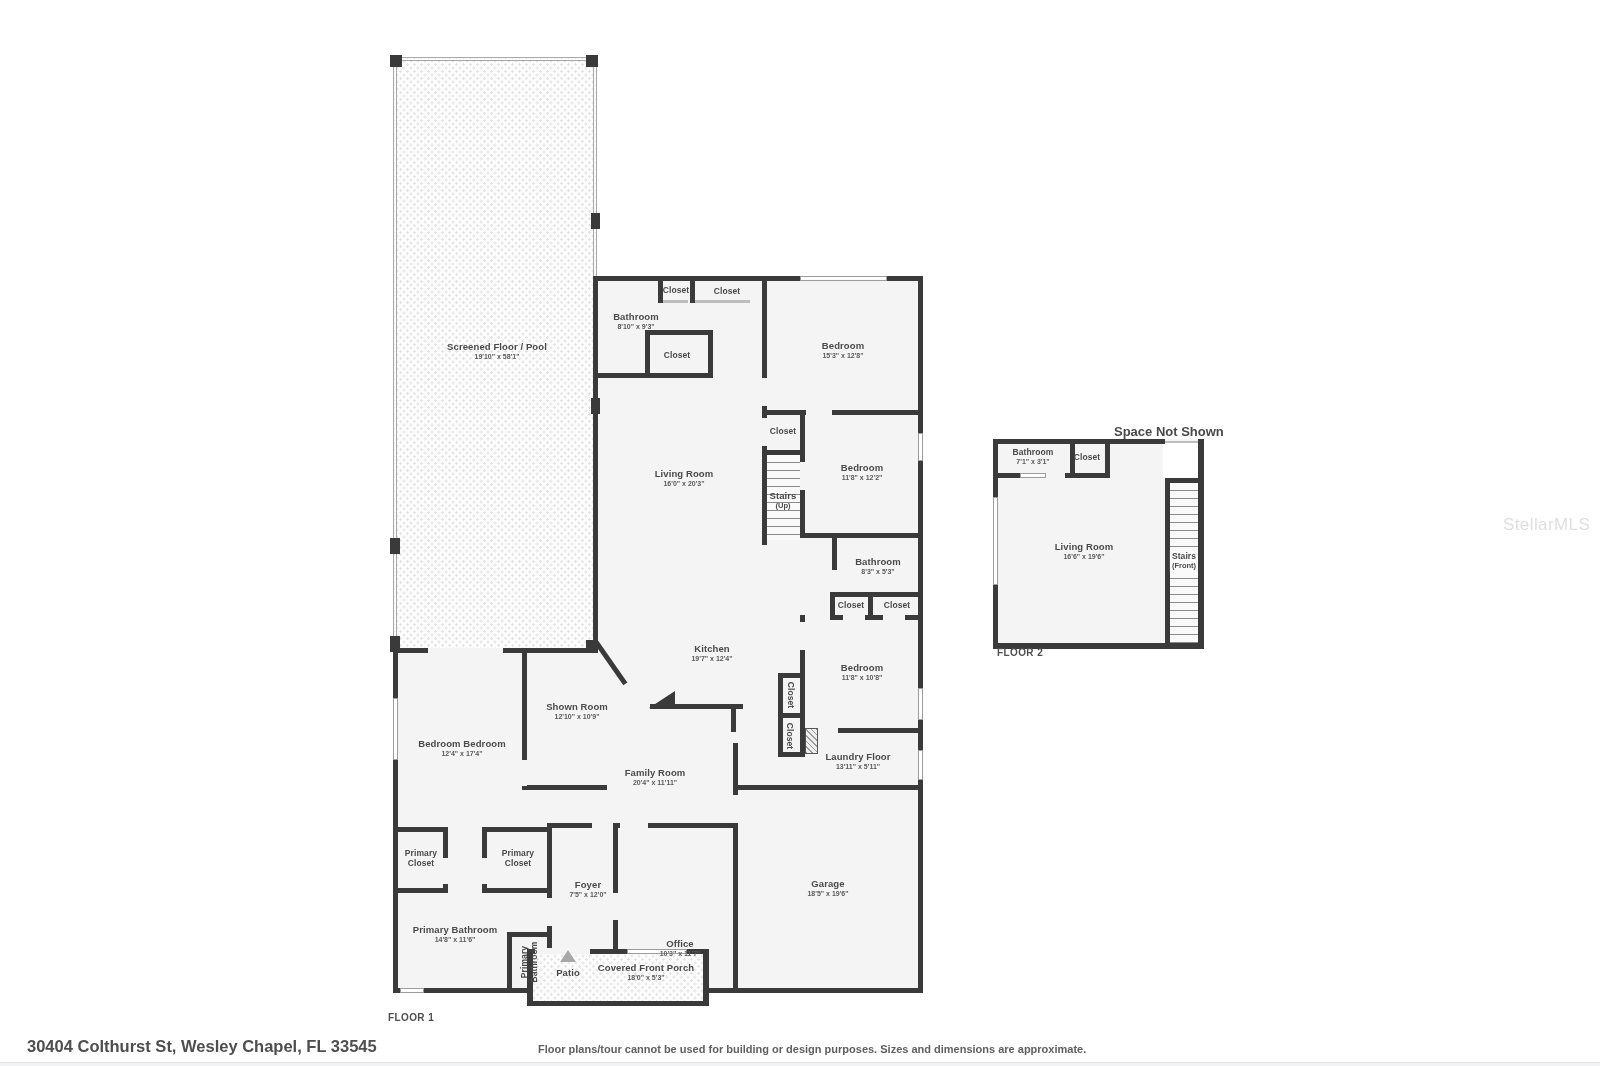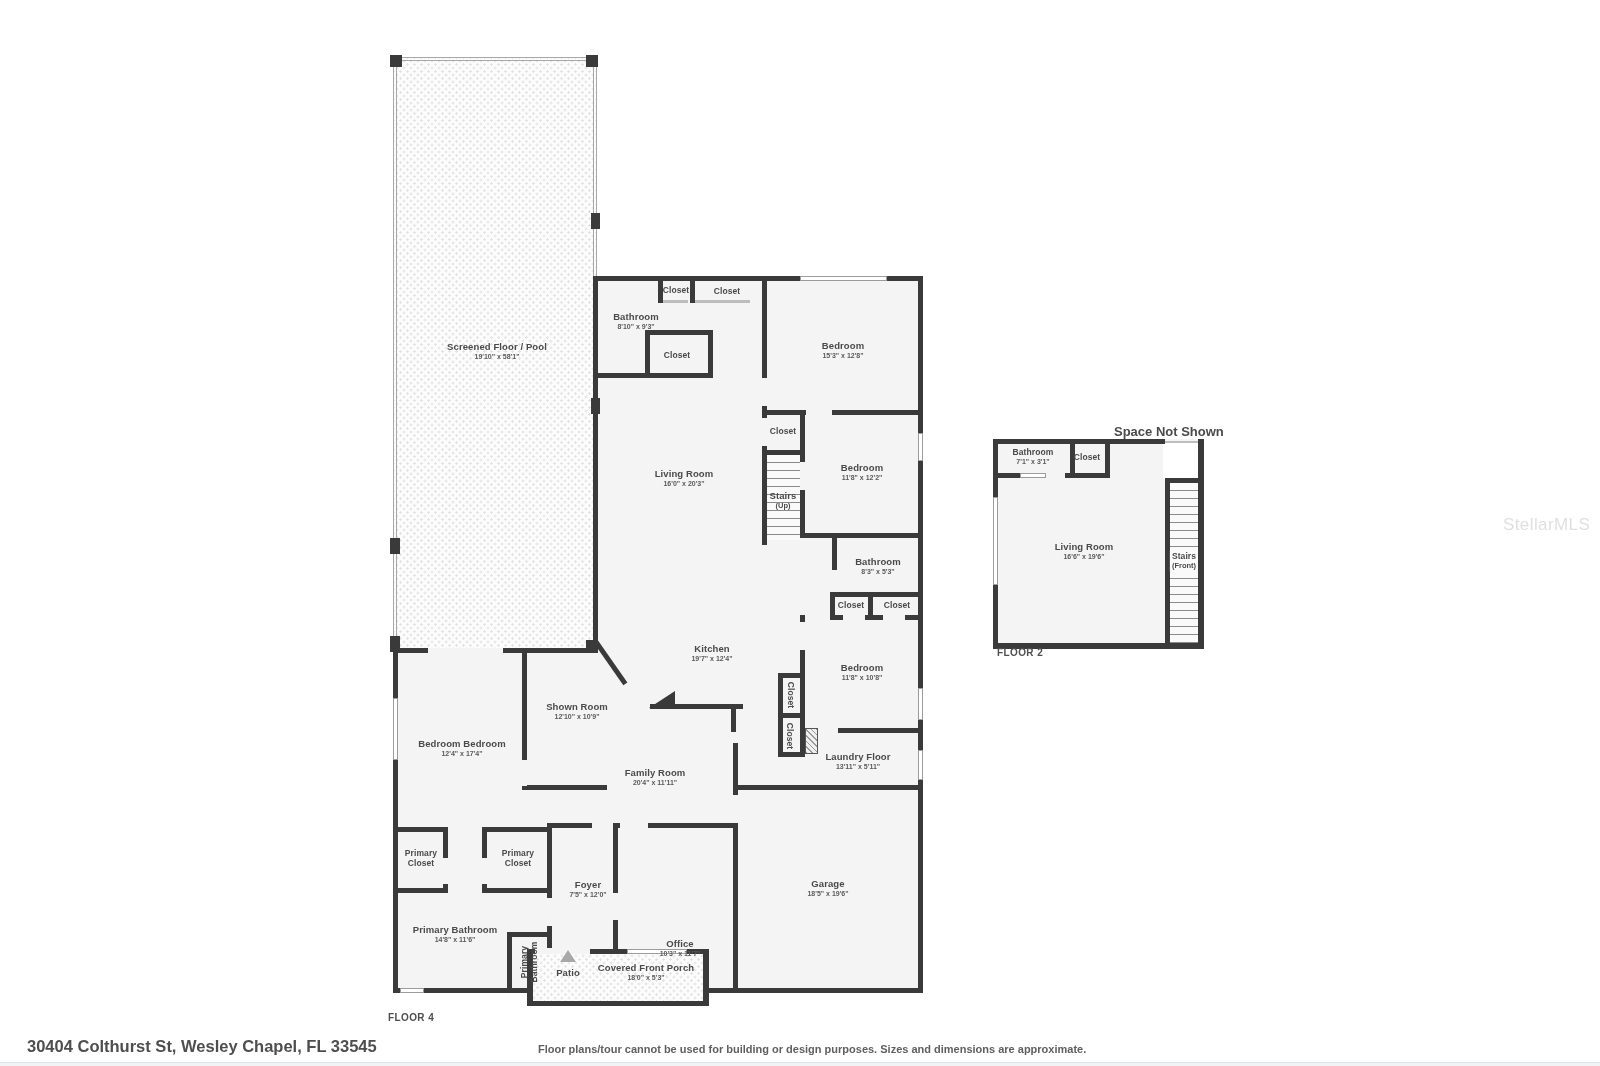--- a/index.html
+++ b/index.html
@@ -264,21 +264,21 @@
   <div class="lbl sm vccw wrap" style="left:529px;top:962px;">
     <div class="rn">Primary Bathroom</div>
   </div>
   <div class="lbl" style="left:568px;top:973px;">
     <div class="rn">Patio</div>
   </div>
   <div class="lbl" style="left:646px;top:972px;">
     <div class="rn">Covered Front Porch</div>
     <div class="rd">18'0" x 5'3"</div>
   </div>
-  <div class="floor-label" style="left:388px;top:1012px;">FLOOR 4</div>
+  <div class="floor-label" style="left:388px;top:1012px;">FLOOR 1</div>
 
   <div class="note-label" style="left:1114px;top:424px;">Space Not Shown</div>
   <div class="lbl" style="left:1033px;top:457px;">
     <div class="rn" style="font-size:8.5px;">Bathroom</div>
     <div class="rd">7'1" x 3'1"</div>
   </div>
   <div class="lbl sm" style="left:1087px;top:457px;">
     <div class="rn">Closet</div>
   </div>
   <div class="lbl" style="left:1084px;top:551px;">

